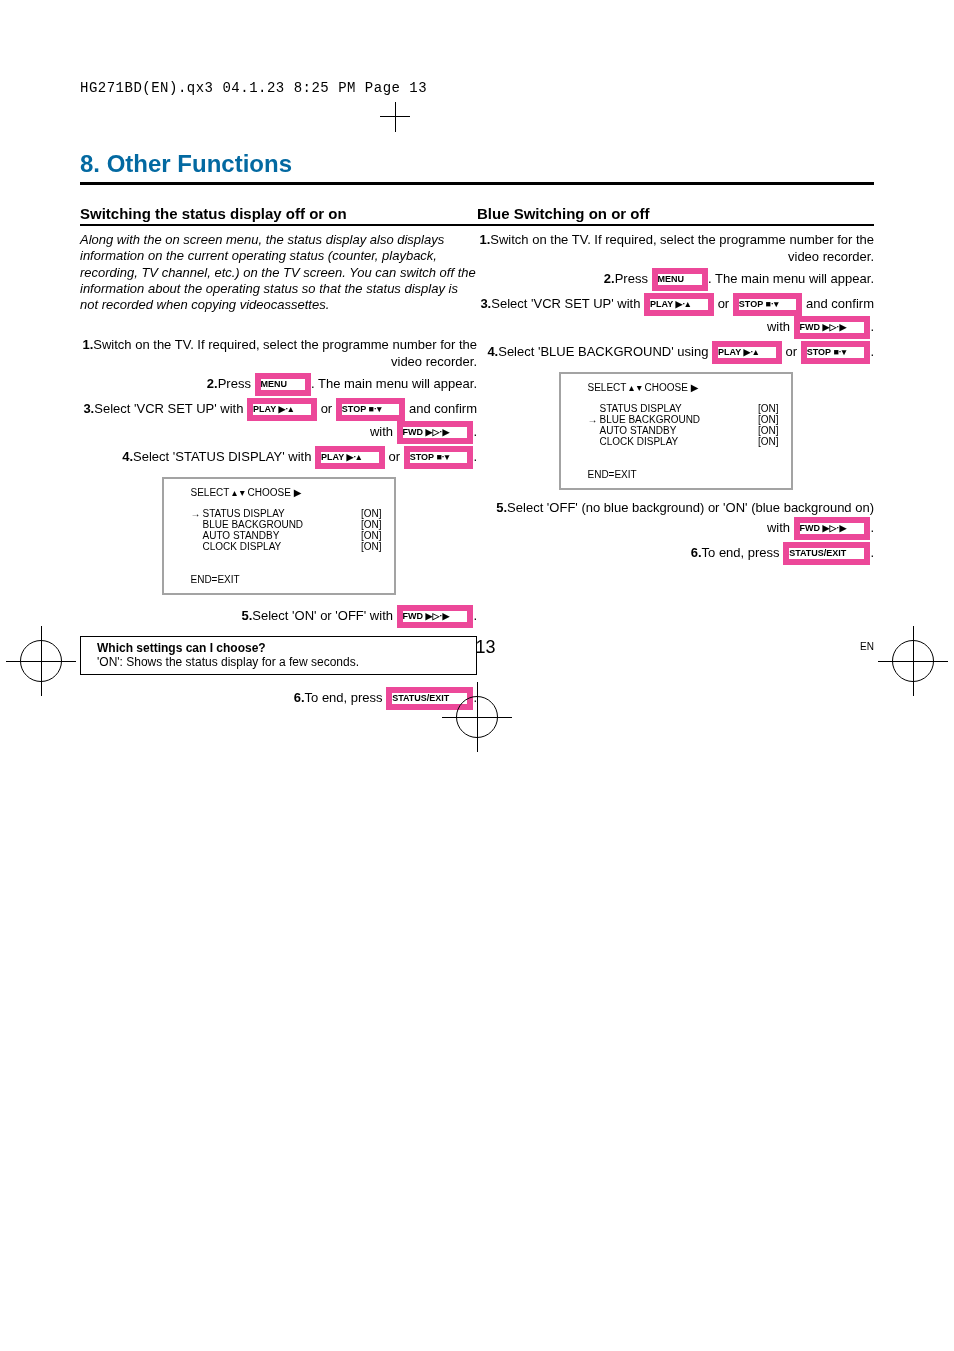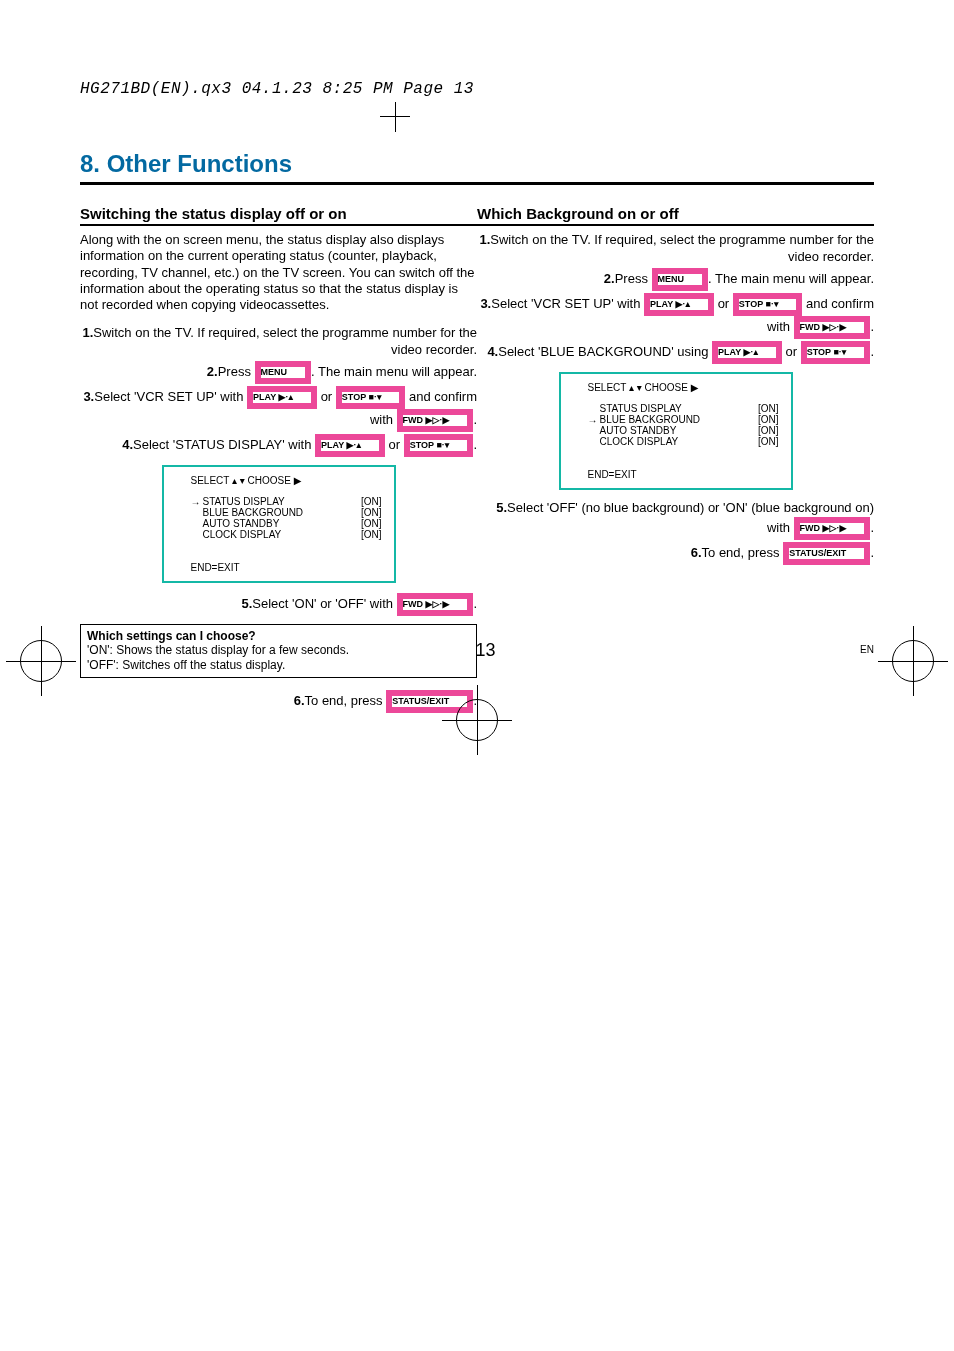--- a/index.html
+++ b/index.html
@@ -9,26 +9,25 @@
     background: #fff;
     color: #000;
     width: 954px;
   }
   .page {
     padding: 110px 80px 60px 80px;
     position: relative;
   }
   .print-header {
     font-family: "Courier New", monospace;
-    font-size: 16px;
+    font-size: 14px;
     position: absolute;
     top: 80px;
     left: 80px;
     letter-spacing: 0.5px;
-    font-style: italic;
   }
   .crop-line {
     position: absolute;
   }
   .crop-line.top {
     top: 116px; left: 380px; width: 30px; height: 1px;
     border-top: 1px solid #000;
   }
   .crop-line.top:after {
     content:''; position:absolute; left:15px; top:-15px; height:30px; width:1px; border-left:1px solid #000;
@@ -56,21 +55,22 @@
   .section-title {
     font-size: 15px;
     font-weight: bold;
     border-bottom: 2px solid #000;
     padding-bottom: 2px;
     margin-bottom: 6px;
   }
   .para {
     font-size: 13px;
     line-height: 1.25;
-    margin-bottom: 12px;
+    margin-bottom: 24px;
+    font-style: italic;
   }
   ol.steps {
     list-style: none;
     padding: 0;
     margin: 0 0 8px 0;
     font-size: 13px;
   }
   ol.steps li {
     padding-left: 18px;
     text-indent: -18px;
@@ -85,21 +85,21 @@
     display: inline-block;
     border: 6px solid #ec4899;
     font-size: 9px;
     font-weight: bold;
     padding: 0 18px;
     line-height: 11px;
     vertical-align: 1px;
     font-family: Arial, sans-serif;
   }
   .onscreen-box {
-    border: 2px solid #14b8a6;
+    border: 2px solid #a3a3a3;
     width: 215px;
     margin: 8px auto 10px auto;
     padding: 8px 0 8px 15px;
     font-size: 10px;
     font-family: Arial, sans-serif;
   }
   .onscreen-box .os-head {
     padding: 0 12px 6px 12px;
     border-bottom: none;
   }
@@ -111,21 +111,21 @@
   }
   .onscreen-box .os-row .arrow { width:12px; }
   .onscreen-box .os-row .label { flex:1; }
   .onscreen-box .os-row .val { }
   .onscreen-box .os-foot {
     padding: 6px 12px 0 12px;
     margin-top: 8px;
   }
   .info-box {
     border: 1px solid #000;
-    padding: 4px 6px;
+    padding: 4px 16px;
     font-size: 12px;
     margin-bottom: 12px;
   }
   .info-box .info-title { font-weight: bold; }
   .info-box .info-line { padding-left: 24px; text-indent:-24px; line-height:1.25; }
   .page-num {
     position: absolute;
     bottom: 120px;
     left: 50%;
     transform: translateX(-50%);
@@ -205,30 +205,29 @@
         <div class="os-foot">END=EXIT</div>
       </div>
 
       <ol class="steps">
         <li><span class="step-num">5.</span><span>Select 'ON' or 'OFF' with </span><span class="btn">FWD ▶▷·▶</span><span>.</span></li>
       </ol>
 
       <div class="info-box">
         <div class="info-title">Which settings can I choose?</div>
         <div class="info-line">'ON': Shows the status display for a few seconds.</div>
-        <div class="info-line">'OFF': Switches off the status display.</div>
       </div>
 
       <ol class="steps">
         <li><span class="step-num">6.</span><span>To end, press </span><span class="btn">STATUS/EXIT</span><span>.</span></li>
       </ol>
     </div>
 
     <div class="col">
-      <div class="section-title">Which Background on or off</div>
+      <div class="section-title">Blue Switching on or off</div>
 
       <ol class="steps">
         <li><span class="step-num">1.</span><span>Switch on the TV. If required, select the programme number for the video recorder.</span></li>
         <li><span class="step-num">2.</span><span>Press </span><span class="btn">MENU</span><span>. The main menu will appear.</span></li>
         <li><span class="step-num">3.</span><span>Select 'VCR SET UP' with </span><span class="btn">PLAY ▶·▴</span><span> or </span><span class="btn">STOP ■·▾</span><span> and confirm with </span><span class="btn">FWD ▶▷·▶</span><span>.</span></li>
         <li><span class="step-num">4.</span><span>Select 'BLUE BACKGROUND' using </span><span class="btn">PLAY ▶·▴</span><span> or </span><span class="btn">STOP ■·▾</span><span>.</span></li>
       </ol>
 
       <div class="onscreen-box">
         <div class="os-head">SELECT ▴ ▾  CHOOSE ▶</div>

